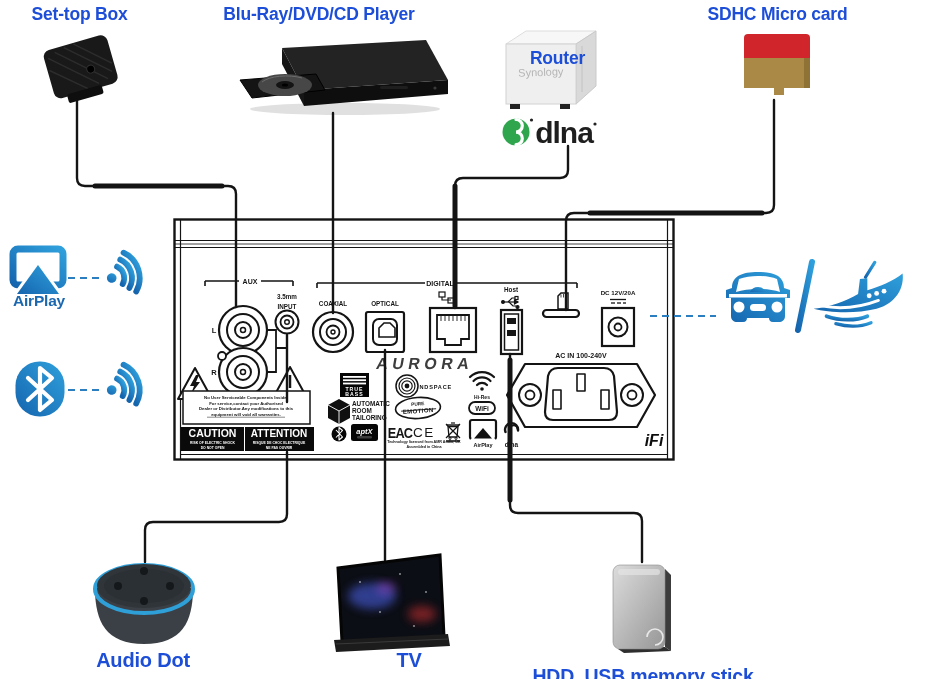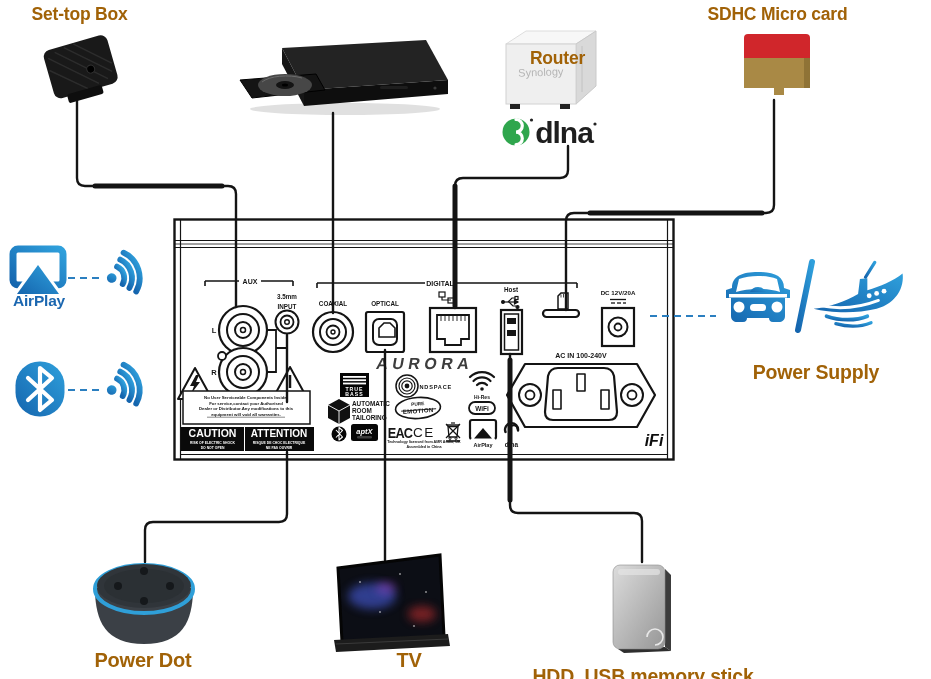--- a/index.html
+++ b/index.html
@@ -1,19 +1,19 @@
 <!DOCTYPE html>
 <html><head>
 <meta charset="utf-8">
 <style>
   html,body{margin:0;padding:0;background:#fff;}
   .stage{position:relative;width:931px;height:679px;background:#fff;overflow:hidden;
          font-family:"Liberation Sans",sans-serif;}
   .stage svg{position:absolute;overflow:visible;}
-  .label{position:absolute;font-weight:bold;color:#a16207;text-align:center;
+  .label{position:absolute;font-weight:bold;color:#1d4ed8;text-align:center;
          letter-spacing:-0.2px;line-height:1.05;z-index:6;}
   .lbl-top{font-size:17.5px;}
   .lbl-bot{font-size:20px;}
   .lbl-blue{color:#1b67b0;font-size:15.5px;}
   #wires{left:0;top:0;z-index:2;}
   #panel{left:173px;top:218px;z-index:1;font-family:"Liberation Sans",sans-serif;}
   .dev{z-index:3;}
   text{font-family:"Liberation Sans",sans-serif;}
 </style>
 </head>
@@ -439,21 +439,21 @@
 
   <svg class="dev" style="left:610px;top:560px" width="66" height="94" viewBox="0 0 66 94">
     <path d="M55,9 L61,15 L61,91 L55,87 Z" fill="#3c3c3c"></path>
     <path d="M8,89 L55,87 L61,91 L14,93 Z" fill="#2e2e2e"></path>
     <rect x="3" y="5" width="52" height="84" rx="7" fill="url(#gSilver)" stroke="#8a8a8a" stroke-width="0.6"></rect>
     <path d="M37,77 a8,8 0 1 1 8,8" stroke="#e8e8e8" stroke-width="1.6" fill="none"></path>
     <rect x="8" y="9" width="42" height="6" rx="3" fill="#e4e4e4" opacity="0.7"></rect>
   </svg>
 
   <div class="label lbl-top" style="left:12px;top:5px;width:135px;">Set-top Box</div>
+  <div class="label lbl-top" style="left:205px;top:5px;width:228px;">Blu-Ray/DVD/CD Player</div>
   <div class="label lbl-top" style="left:505px;top:5px;width:105px;margin-top:44px;">Router</div>
   <div class="label lbl-top" style="left:695px;top:5px;width:165px;">SDHC Micro card</div>
   <div class="label lbl-blue" style="left:6px;top:293px;width:66px;">AirPlay</div>
-  <div class="label" style="left:735px;top:362px;width:162px;font-size:19.5px;">Power Supply</div>
-  <div class="label lbl-bot" style="left:90px;top:650px;width:106px;">Power Dot</div>
+  <div class="label lbl-bot" style="left:90px;top:650px;width:106px;">Audio Dot</div>
   <div class="label lbl-bot" style="left:369px;top:650px;width:80px;">TV</div>
   <div class="label" style="left:528px;top:650px;width:230px;font-size:19.5px;margin-top:16px;">HDD, USB memory stick</div>
 
 </div>
 
 </body></html>

